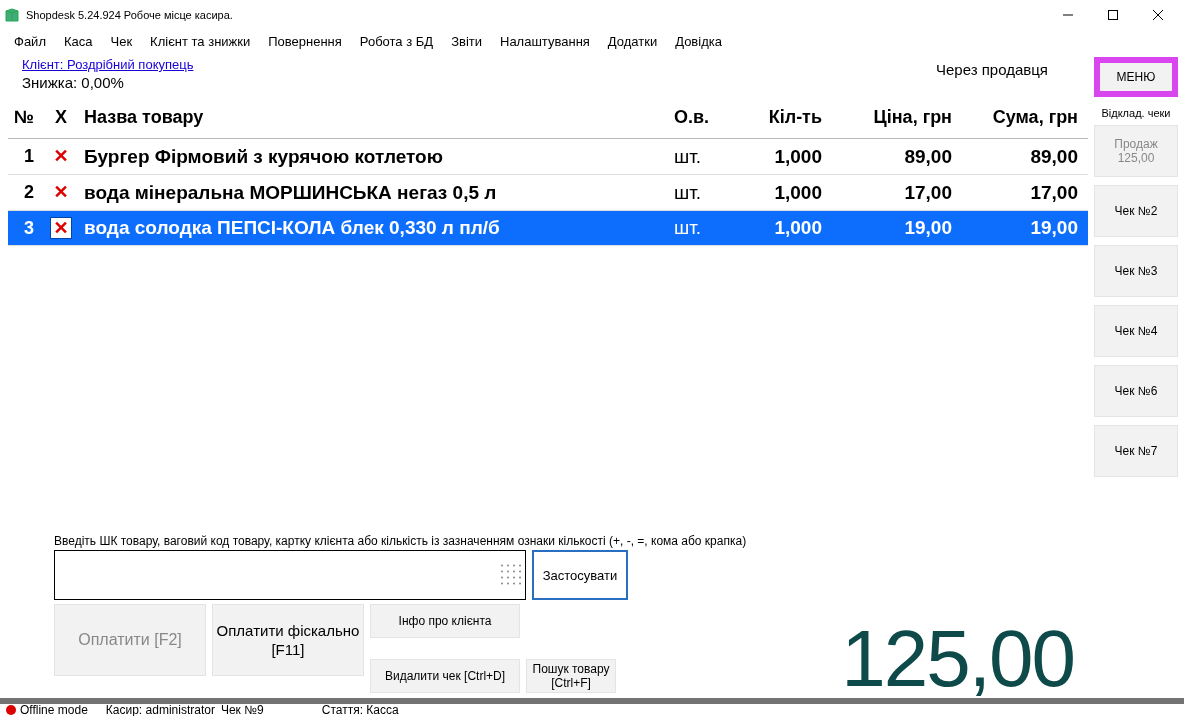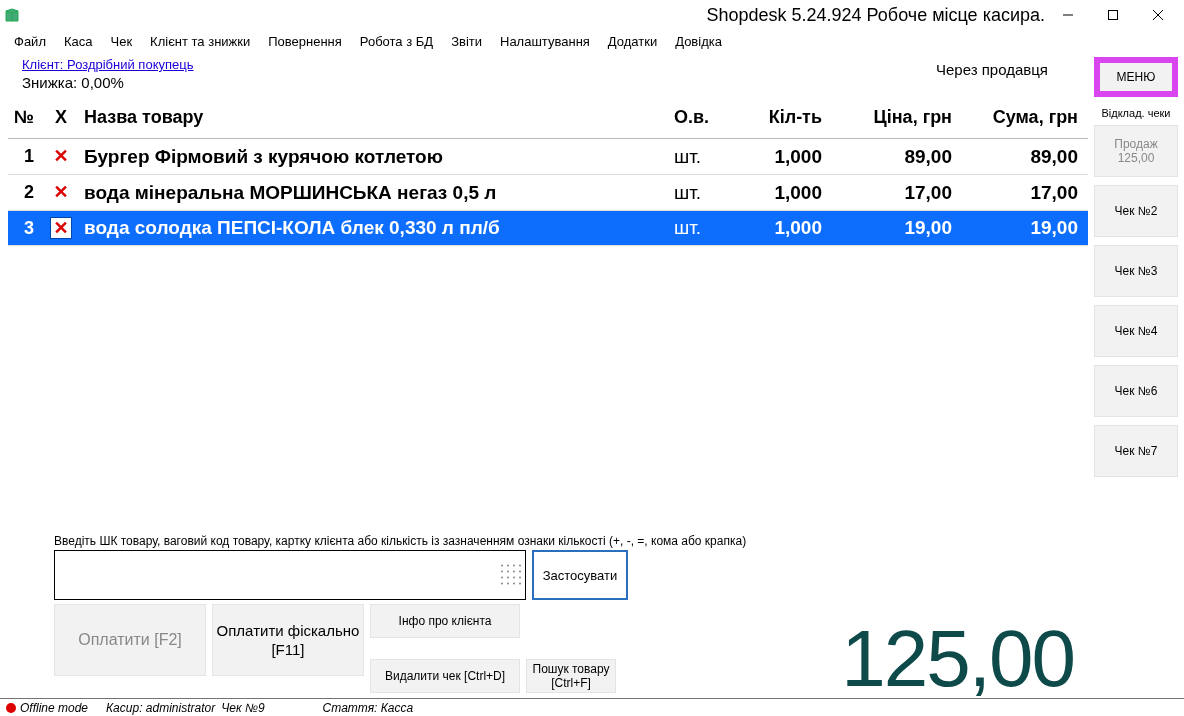--- a/index.html
+++ b/index.html
@@ -1,21 +1,21 @@
 <!DOCTYPE html>
 <html><head>
 <meta charset="utf-8">
 <style>
   * { box-sizing: border-box; margin: 0; padding: 0; }
   body { font-family: "Segoe UI", Tahoma, sans-serif; font-size: 13px; width: 1184px; height: 716px; overflow: hidden; background: #fff; color: #000; }
   
   
   .titlebar { display: flex; align-items: center; height: 30px; padding: 0 4px; background: #fff; }
   .titlebar .app-icon { width: 16px; height: 16px; margin-right: 6px; }
-  .titlebar .title-text { flex: 1; font-size: 18px; text-align: right; }
+  .titlebar .title-text { flex: 1; font-size: 11px; }
   .win-btns { display: flex; }
   .win-btn { width: 45px; height: 30px; display: flex; align-items: center; justify-content: center; font-size: 13px; }
   .win-btn svg { width: 10px; height: 10px; }
   
   
   .menubar { display: flex; gap: 2px; padding: 2px 6px; font-size: 13px; }
   .menubar .menu-item { padding: 2px 8px; cursor: default; }
   
   
   .main-area { display: flex; height: calc(100% - 30px - 24px - 18px); }
@@ -70,21 +70,21 @@
   
   .total-display { flex: 1; text-align: right; font-size: 80px; font-weight: 400; color: #0e4a4a; letter-spacing: -2px; padding-right: 14px; align-self: flex-end; line-height: 1; position: relative; top: 6px;}
   
   
   .menu-btn { height: 40px; background: #f2f2f2; border: 6px solid #d946ef; font-size: 12px; margin-bottom: 6px; }
   .pending-label { font-size: 11px; text-align: center; margin-bottom: 2px; }
   .cheque-btn { height: 52px; background: #f2f2f2; border: 1px solid #e4e4e4; font-size: 12px; display: flex; flex-direction: column; align-items: center; justify-content: center; line-height: 1.2; }
   .cheque-btn.active { color: #888; }
   
   
-  .statusbar { position: absolute; bottom: 0; left: 0; right: 0; height: 18px; display: flex; align-items: center; font-size: 12px; padding: 0 6px; gap: 18px; background: #fff; border-top: 1px solid #737373; font-style: italic;}
+  .statusbar { position: absolute; bottom: 0; left: 0; right: 0; height: 18px; display: flex; align-items: center; font-size: 12px; padding: 0 6px; gap: 18px; background: #fff; border-top: 6px solid #737373;}
   .status-offline { display: flex; align-items: center; gap: 4px; }
   .red-dot { width: 10px; height: 10px; border-radius: 50%; background: #d00; }
 </style>
 </head>
 <body>
 
 <div class="titlebar">
   <svg class="app-icon" viewBox="0 0 16 16">
       <path d="M2 4 L8 2 L14 4 L14 14 L2 14 Z" fill="#4a7" stroke="#2a5"></path>
       <path d="M2 4 L8 6 L14 4 M8 6 L8 14" stroke="#2a5" fill="none"></path>

